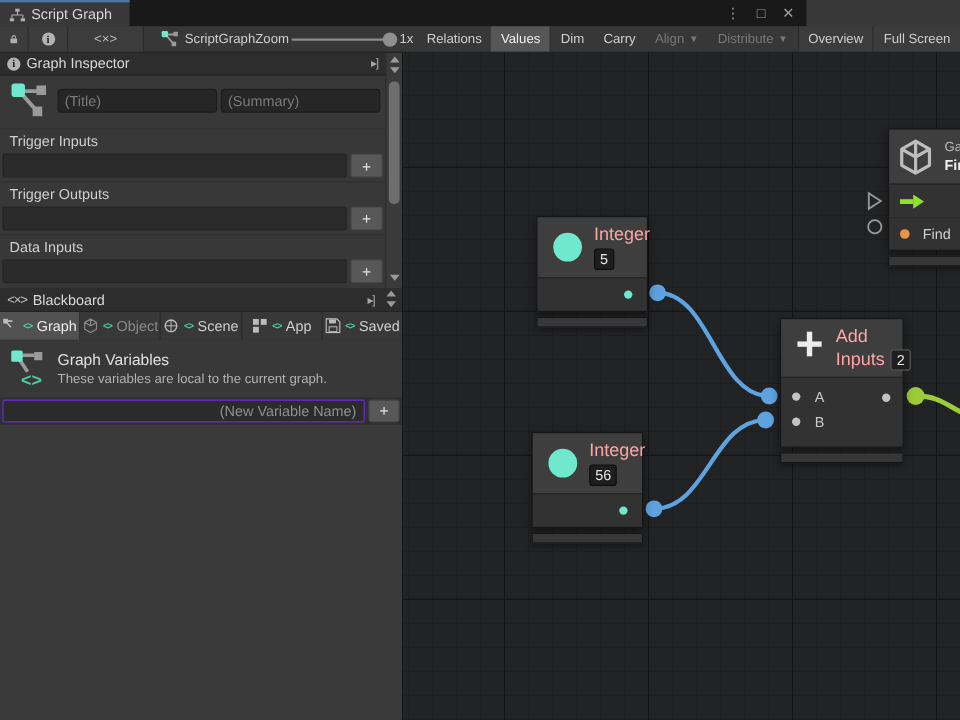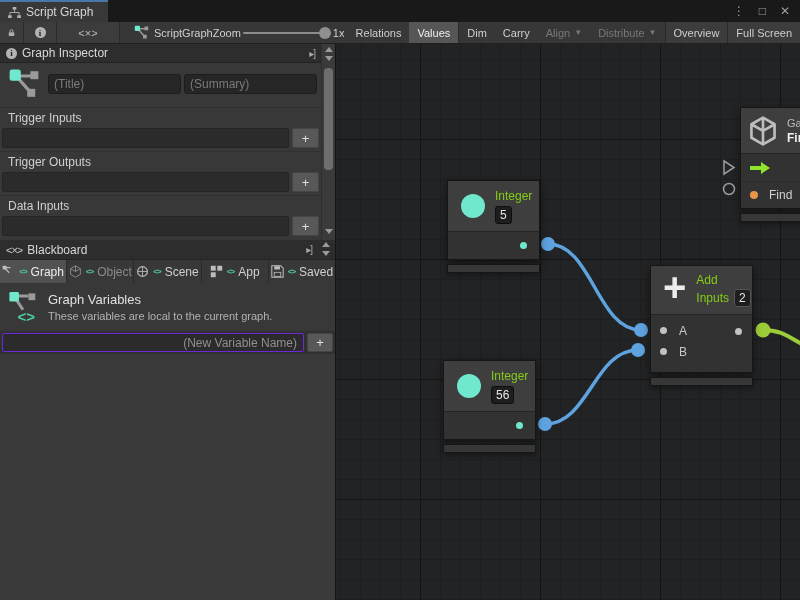--- a/index.html
+++ b/index.html
@@ -1,20 +1,20 @@
 <!DOCTYPE html>
 <html><head>
 <meta charset="utf-8">
 <style>
   html,body{margin:0;padding:0;background:#111;}
   *{box-sizing:border-box;font-family:"Liberation Sans",sans-serif;}
   #app{position:relative;width:800px;height:600px;background:#383838;overflow:hidden;color:#d4d4d4;}
 
   
-  .tabbar{position:absolute;left:0;top:0;width:800px;height:22px;background:#191919;display:flex;align-items:stretch;}
+  .tabbar{position:absolute;left:0;top:0;width:672px;height:22px;background:#191919;display:flex;align-items:stretch;}
   .doc-tab{display:flex;align-items:center;gap:5px;background:#383838;border-top:2px solid #4878a8;
            padding:0 14px 0 8px;font-size:12px;color:#d6d6d6;min-width:108px;}
   .win-controls{margin-left:auto;display:flex;align-items:center;gap:14px;padding-right:10px;color:#9f9f9f;font-size:12px;}
   .win-controls span{cursor:default;}
 
   
   .toolbar{position:absolute;left:0;top:22px;width:800px;height:22px;background:#373737;display:flex;align-items:stretch;border-bottom:1px solid #1f1f1f;font-size:11px;}
   .tb-btn{display:flex;align-items:center;justify-content:center;padding:0 8px;color:#cfcfcf;border-right:1px solid #2a2a2a;background:#3c3c3c;white-space:nowrap;}
   .tb-btn.flat{background:transparent;border-right:none;}
   .tb-btn.active{background:#565656;color:#f0f0f0;}
@@ -74,21 +74,21 @@
     background-size:120px 120px,120px 120px,20px 20px,20px 20px;
     background-position:84px 0,0 95px,4px 0,0 15px;}
   .edges{position:absolute;left:0;top:0;width:464px;height:556px;}
 
   .node{position:absolute;}
   .n-main{border:1px solid #161616;box-shadow:0 3px 8px rgba(0,0,0,.45);}
   .n-head{background:#3e3e3e;display:flex;align-items:center;}
   .n-body{background:#323232;border-top:1px solid #242424;position:relative;}
   .n-foot{margin-top:4px;height:9px;background:#373737;border:1px solid #161616;box-shadow:0 2px 5px rgba(0,0,0,.4);}
   .teal-circle{width:24px;height:24px;border-radius:50%;background:#6fe8ce;margin:0 10px 0 13px;flex:none;}
-  .n-title{font-size:12px;color:#84cc16;}
+  .n-title{font-size:15px;color:#fca5a5;}
   .val-box{margin-top:3px;display:inline-block;min-width:12px;background:#1e1e1e;border:1px solid #0e0e0e;border-radius:3px;color:#e6e6e6;font-size:12px;padding:1px 4px;text-align:center;}
   .port-dot{width:7px;height:7px;border-radius:50%;display:inline-block;}
   .int-out{position:absolute;right:12px;top:50%;margin-top:-4px;background:#6fe8ce;}
 
   .plus-glyph{font-size:40px;font-weight:bold;color:#ececec;line-height:30px;margin:0 10px 6px 12px;}
   .add-col{display:flex;flex-direction:column;gap:2px;padding:6px 0;}
   .add-inputs-row{display:flex;align-items:center;gap:5px;}
   .port-row{display:flex;align-items:center;gap:12px;height:21px;padding-left:9px;font-size:12px;color:#c8c8c8;}
   .gray-dot{background:#c3c3c3;}
   .add-out{position:absolute;right:10px;top:13px;background:#c3c3c3;}

